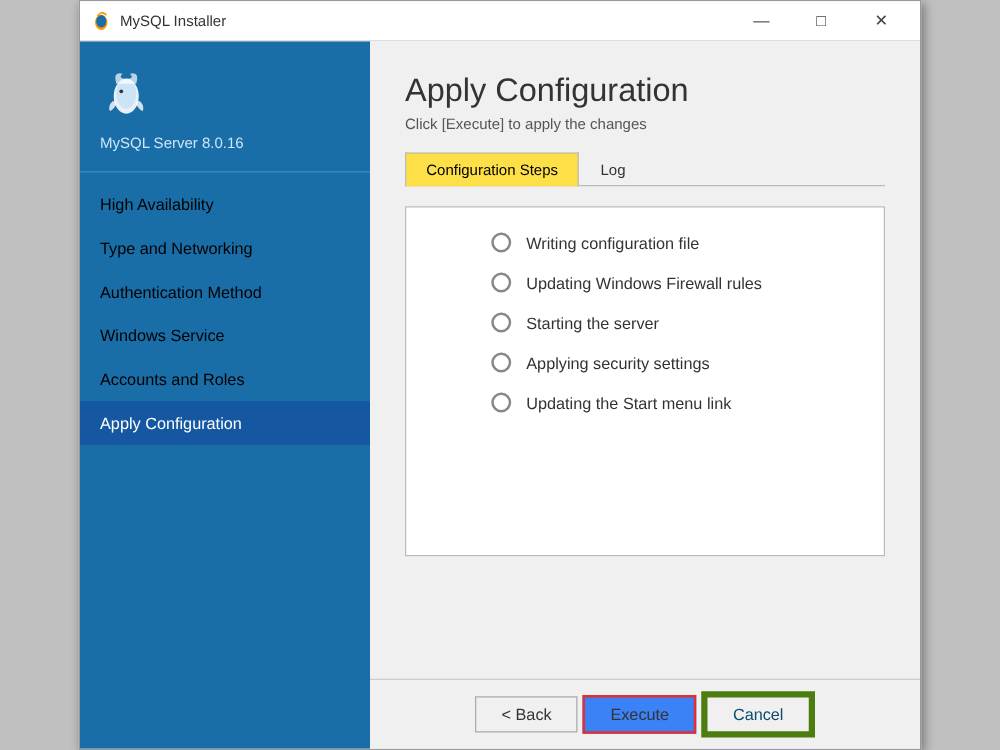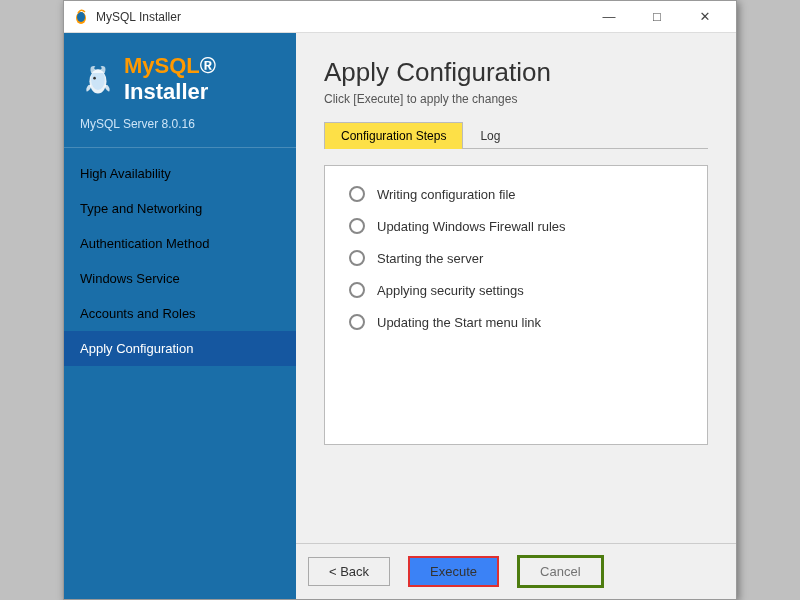--- a/index.html
+++ b/index.html
@@ -164,20 +164,21 @@
       background: #fff;
       border: 1px solid #bbb;
       padding: 20px 24px;
       min-height: 280px;
     }
     .config-step {
       display: flex;
       align-items: center;
       gap: 12px;
       margin-bottom: 16px;
+      margin-left: 44px;
     }
     .radio-circle {
       width: 16px;
       height: 16px;
       border: 2px solid #888;
       border-radius: 50%;
       flex-shrink: 0;
       background: #fff;
     }
     .step-label {
@@ -185,42 +186,42 @@
       color: #333;
     }
 
     
     .footer {
       height: 56px;
       background: #f0f0f0;
       border-top: 1px solid #ccc;
       display: flex;
       align-items: center;
-      justify-content: flex-start;
+      justify-content: center;
       padding: 0 12px;
-      gap: 18px;
+      gap: 4px;
       flex-shrink: 0;
     }
     .btn {
       padding: 6px 20px;
       font-size: 13px;
       cursor: pointer;
       border: 1px solid #aaa;
       background: #f0f0f0;
       color: #333;
       min-width: 75px;
     }
     .btn.execute {
       border: 2px solid #e03030;
       background: #3b82f6;
       color: #333;
     }
     .btn.cancel {
-      border: 3px solid #4d7c0f;
-      color: #737373;
+      border: 5px solid #4d7c0f;
+      color: #0c4a6e;
     }
   </style>
 </head>
 <body>
 
 <div class="window">
 
   <div class="title-bar">
     <svg class="title-bar-icon" viewBox="0 0 18 18">
       <ellipse cx="9" cy="10" rx="5" ry="6" fill="#f90"></ellipse>
@@ -242,25 +243,20 @@
         <div class="sidebar-logo">
 
           <svg class="dolphin-icon" viewBox="0 0 42 42">
             <ellipse cx="21" cy="24" rx="10" ry="14" fill="#fff" opacity="0.9"></ellipse>
             <ellipse cx="21" cy="22" rx="8" ry="12" fill="#cce4f7"></ellipse>
             <path d="M13 14 Q10 4 18 6 Q14 10 21 10 Q28 10 24 6 Q32 4 29 14" fill="#fff" opacity="0.7"></path>
             <path d="M10 28 Q6 32 8 36 Q14 32 13 28Z" fill="#fff" opacity="0.8"></path>
             <path d="M32 28 Q36 32 34 36 Q28 32 29 28Z" fill="#fff" opacity="0.8"></path>
             <circle cx="17" cy="20" r="1.5" fill="#333"></circle>
           </svg>
-          <div>
-            <div class="sidebar-title">
-              <span style="color:#f90">MySQL</span><span style="color:#fff">® Installer</span>
-            </div>
-          </div>
         </div>
         <div class="sidebar-subtitle">MySQL Server 8.0.16</div>
       </div>
       <nav class="sidebar-nav">
         <div class="nav-item">High Availability</div>
         <div class="nav-item">Type and Networking</div>
         <div class="nav-item">Authentication Method</div>
         <div class="nav-item">Windows Service</div>
         <div class="nav-item">Accounts and Roles</div>
         <div class="nav-item active">Apply Configuration</div>

